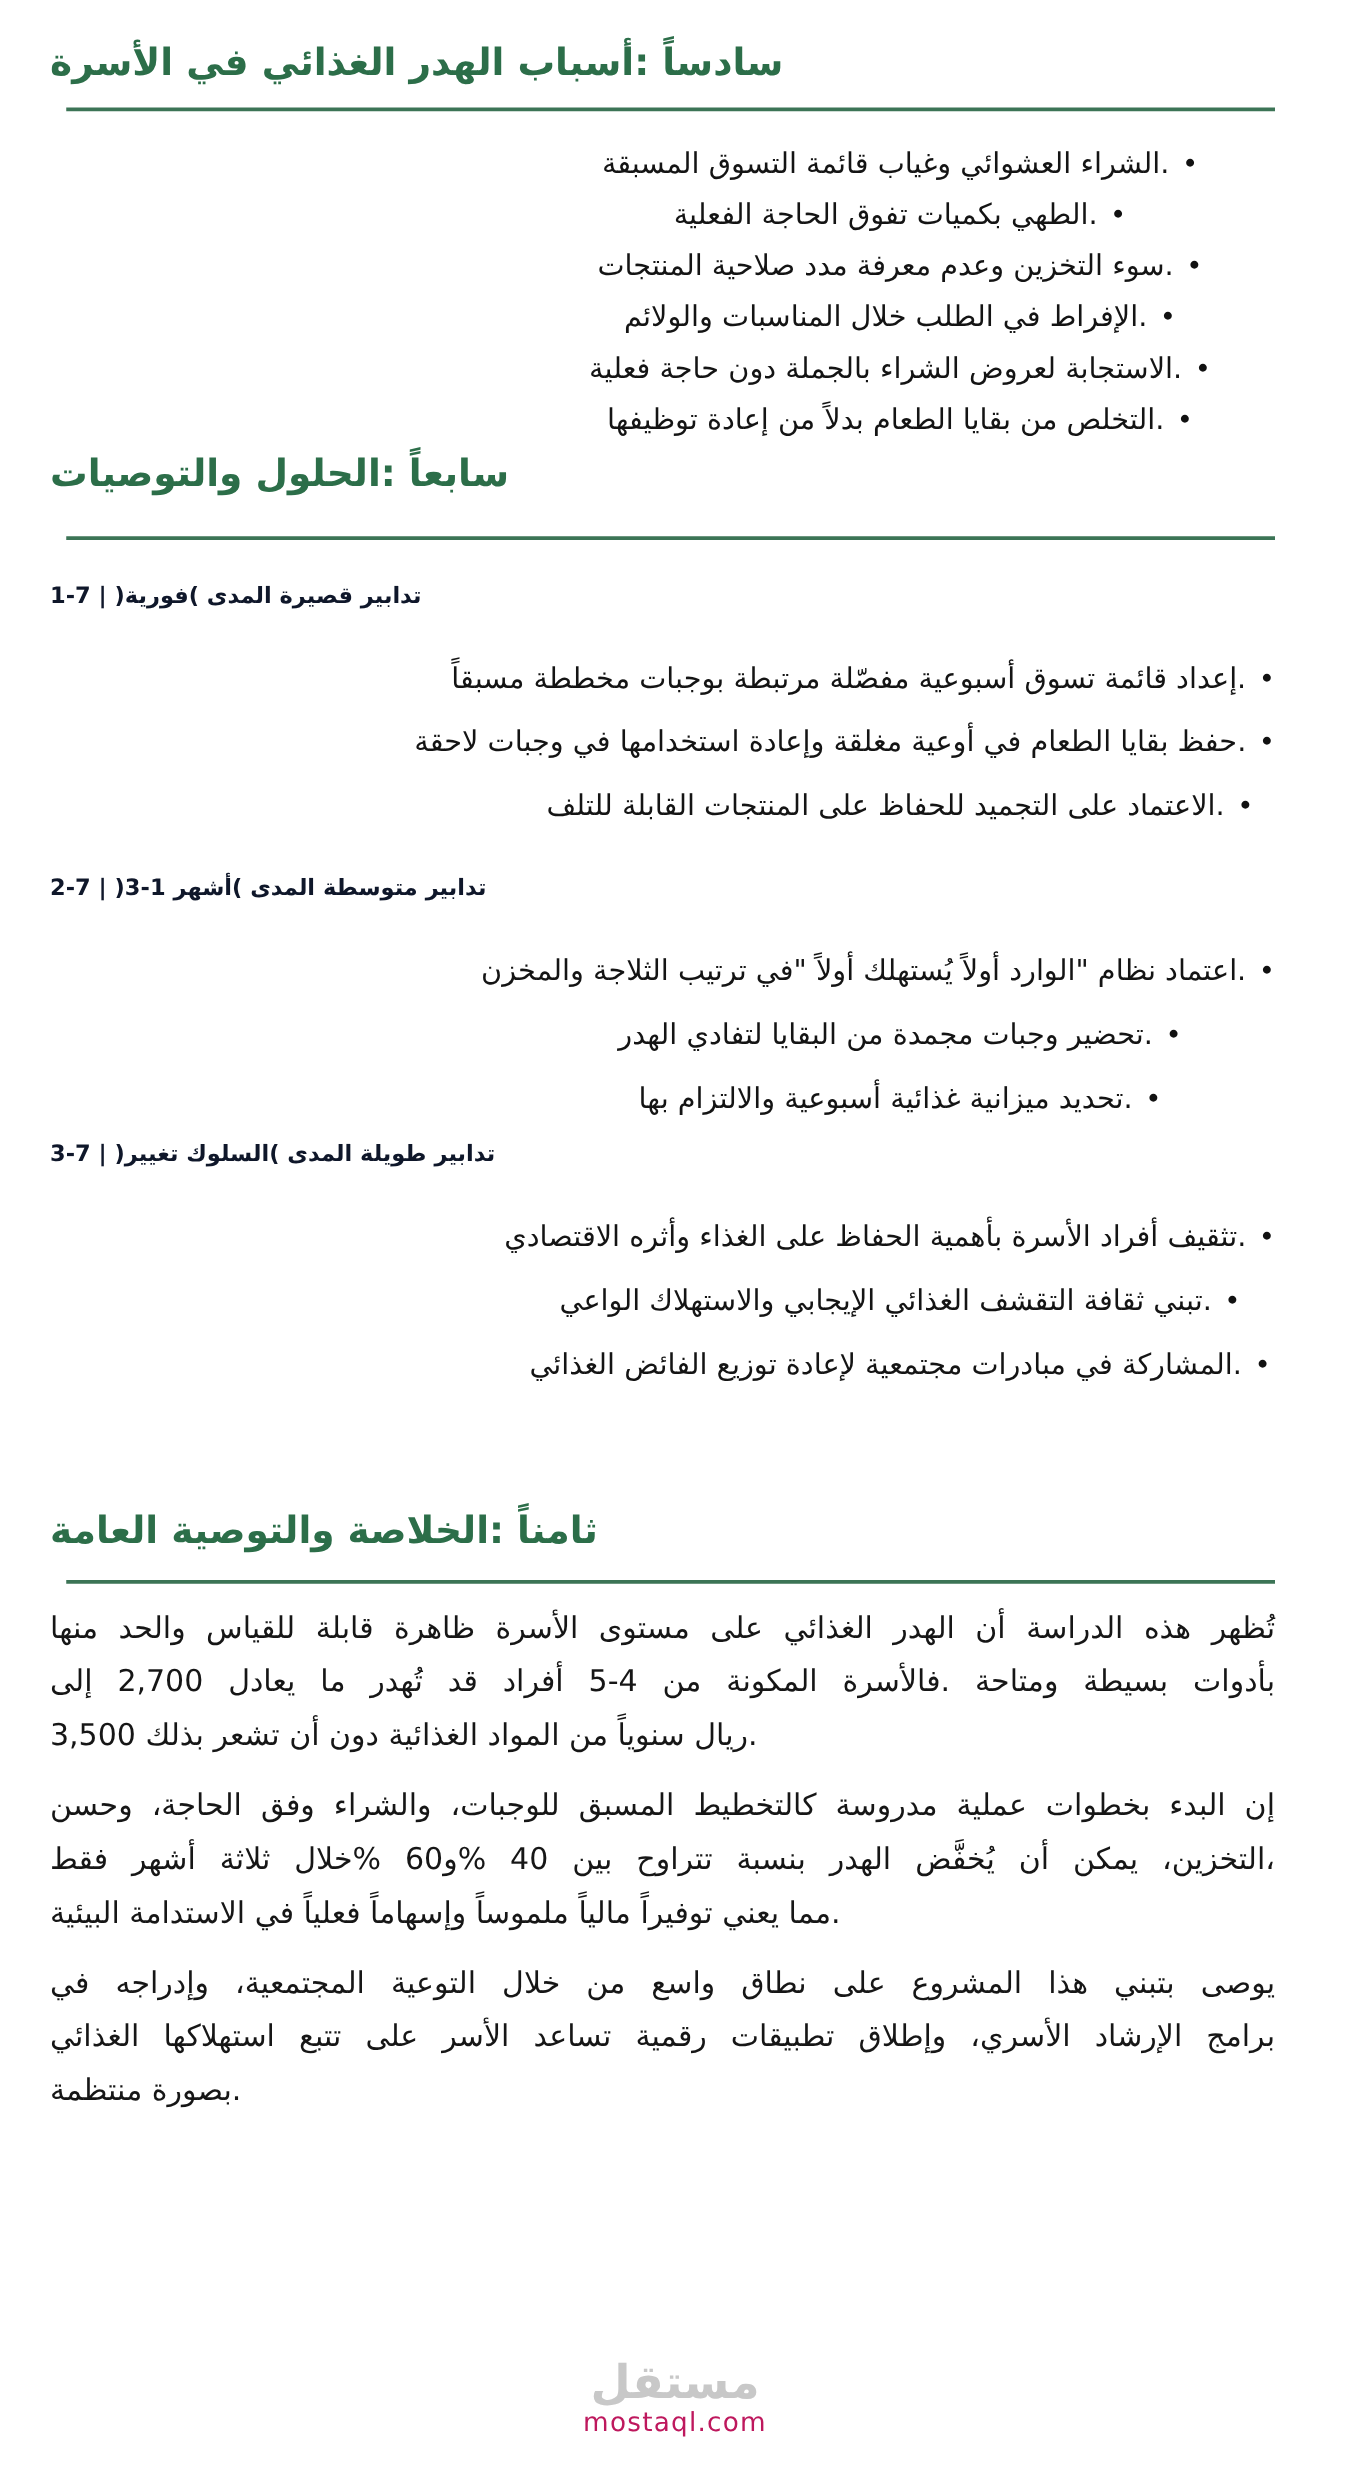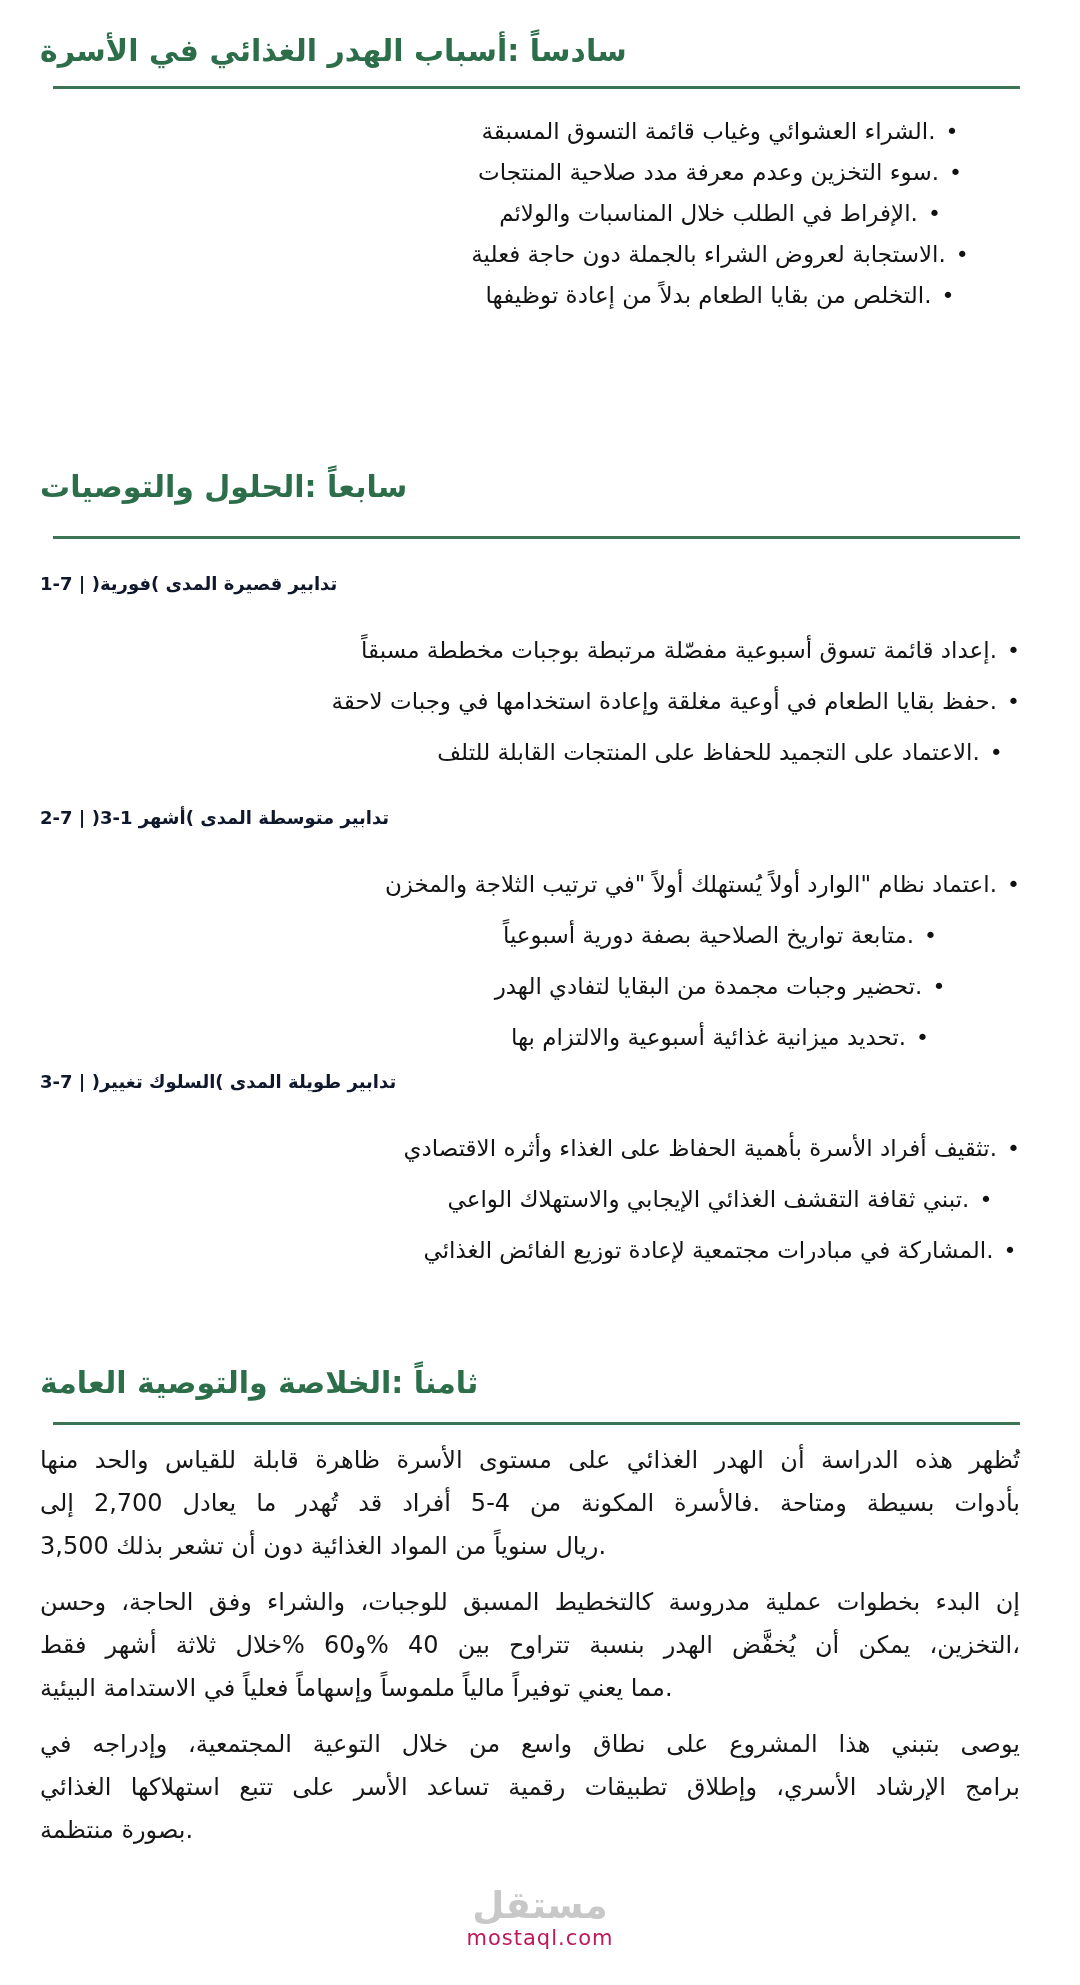--- a/index.html
+++ b/index.html
@@ -3,21 +3,21 @@
 <meta charset="utf-8">
 <style>
   html,body{margin:0;padding:0;background:#ffffff;}
   body{width:1080px;height:1985px;position:relative;overflow:hidden;
        font-family:"DejaVu Sans",sans-serif;color:#1b1b1b;}
   .doc{position:absolute;top:0;left:0;width:1080px;height:1985px;
        direction:rtl;padding:28px 60px 0 40px;box-sizing:border-box;border-radius:32px;}
   
   .h1{font-size:30px;line-height:46px;font-weight:bold;color:#2c6e49;
       text-align:left;letter-spacing:0;}
-  .h1.gap-lg{margin-top:148px;}
+  .h1.gap-lg{}
   .h1.gap-xl{margin-top:84px;}
   .rule{height:3px;background:#3c7456;width:967px;margin:12px 0 0 0;
         margin-right:0;border:none;}
   .rule.r2{margin-top:26px;}
   .rule.r3{margin-top:16px;}
   
   .h2{font-size:18px;line-height:38px;font-weight:bold;color:#0f172a;
       text-align:left;}
   .h2.m1{margin-top:26px;}
   .h2.m2{margin-top:21px;}
@@ -43,40 +43,40 @@
 </head>
 <body>
 
 <div class="doc">
 
   <div class="h1">سادساً :أسباب الهدر الغذائي في الأسرة</div>
   <div class="rule"></div>
 
   <div class="blist tight">
     <div class="bi"><span class="dot">•</span><span>.الشراء العشوائي وغياب قائمة التسوق المسبقة</span></div>
+    <div class="bi"><span class="dot">•</span><span>.الطهي بكميات تفوق الحاجة الفعلية</span></div>
     <div class="bi"><span class="dot">•</span><span>.سوء التخزين وعدم معرفة مدد صلاحية المنتجات</span></div>
     <div class="bi"><span class="dot">•</span><span>.الإفراط في الطلب خلال المناسبات والولائم</span></div>
     <div class="bi"><span class="dot">•</span><span>.الاستجابة لعروض الشراء بالجملة دون حاجة فعلية</span></div>
     <div class="bi"><span class="dot">•</span><span>.التخلص من بقايا الطعام بدلاً من إعادة توظيفها</span></div>
   </div>
 
   <div class="h1 gap-lg">سابعاً :الحلول والتوصيات</div>
   <div class="rule r2"></div>
 
   <div class="h2 m1">تدابير قصيرة المدى )فورية( | 7-1</div>
   <div class="blist">
     <div class="bi"><span class="dot">•</span><span>.إعداد قائمة تسوق أسبوعية مفصّلة مرتبطة بوجبات مخططة مسبقاً</span></div>
     <div class="bi"><span class="dot">•</span><span>.حفظ بقايا الطعام في أوعية مغلقة وإعادة استخدامها في وجبات لاحقة</span></div>
     <div class="bi"><span class="dot">•</span><span>.الاعتماد على التجميد للحفاظ على المنتجات القابلة للتلف</span></div>
   </div>
 
   <div class="h2 m2">تدابير متوسطة المدى )أشهر 1-3( | 7-2</div>
   <div class="blist">
     <div class="bi"><span class="dot">•</span><span>.اعتماد نظام "الوارد أولاً يُستهلك أولاً "في ترتيب الثلاجة والمخزن</span></div>
-    <div class="bi"><span class="dot">•</span><span>.متابعة تواريخ الصلاحية بصفة دورية أسبوعياً</span></div>
     <div class="bi"><span class="dot">•</span><span>.تحضير وجبات مجمدة من البقايا لتفادي الهدر</span></div>
     <div class="bi"><span class="dot">•</span><span>.تحديد ميزانية غذائية أسبوعية والالتزام بها</span></div>
   </div>
 
   <div class="h2 m3">تدابير طويلة المدى )السلوك تغيير( | 7-3</div>
   <div class="blist">
     <div class="bi"><span class="dot">•</span><span>.تثقيف أفراد الأسرة بأهمية الحفاظ على الغذاء وأثره الاقتصادي</span></div>
     <div class="bi"><span class="dot">•</span><span>.تبني ثقافة التقشف الغذائي الإيجابي والاستهلاك الواعي</span></div>
     <div class="bi"><span class="dot">•</span><span>.المشاركة في مبادرات مجتمعية لإعادة توزيع الفائض الغذائي</span></div>
   </div>

